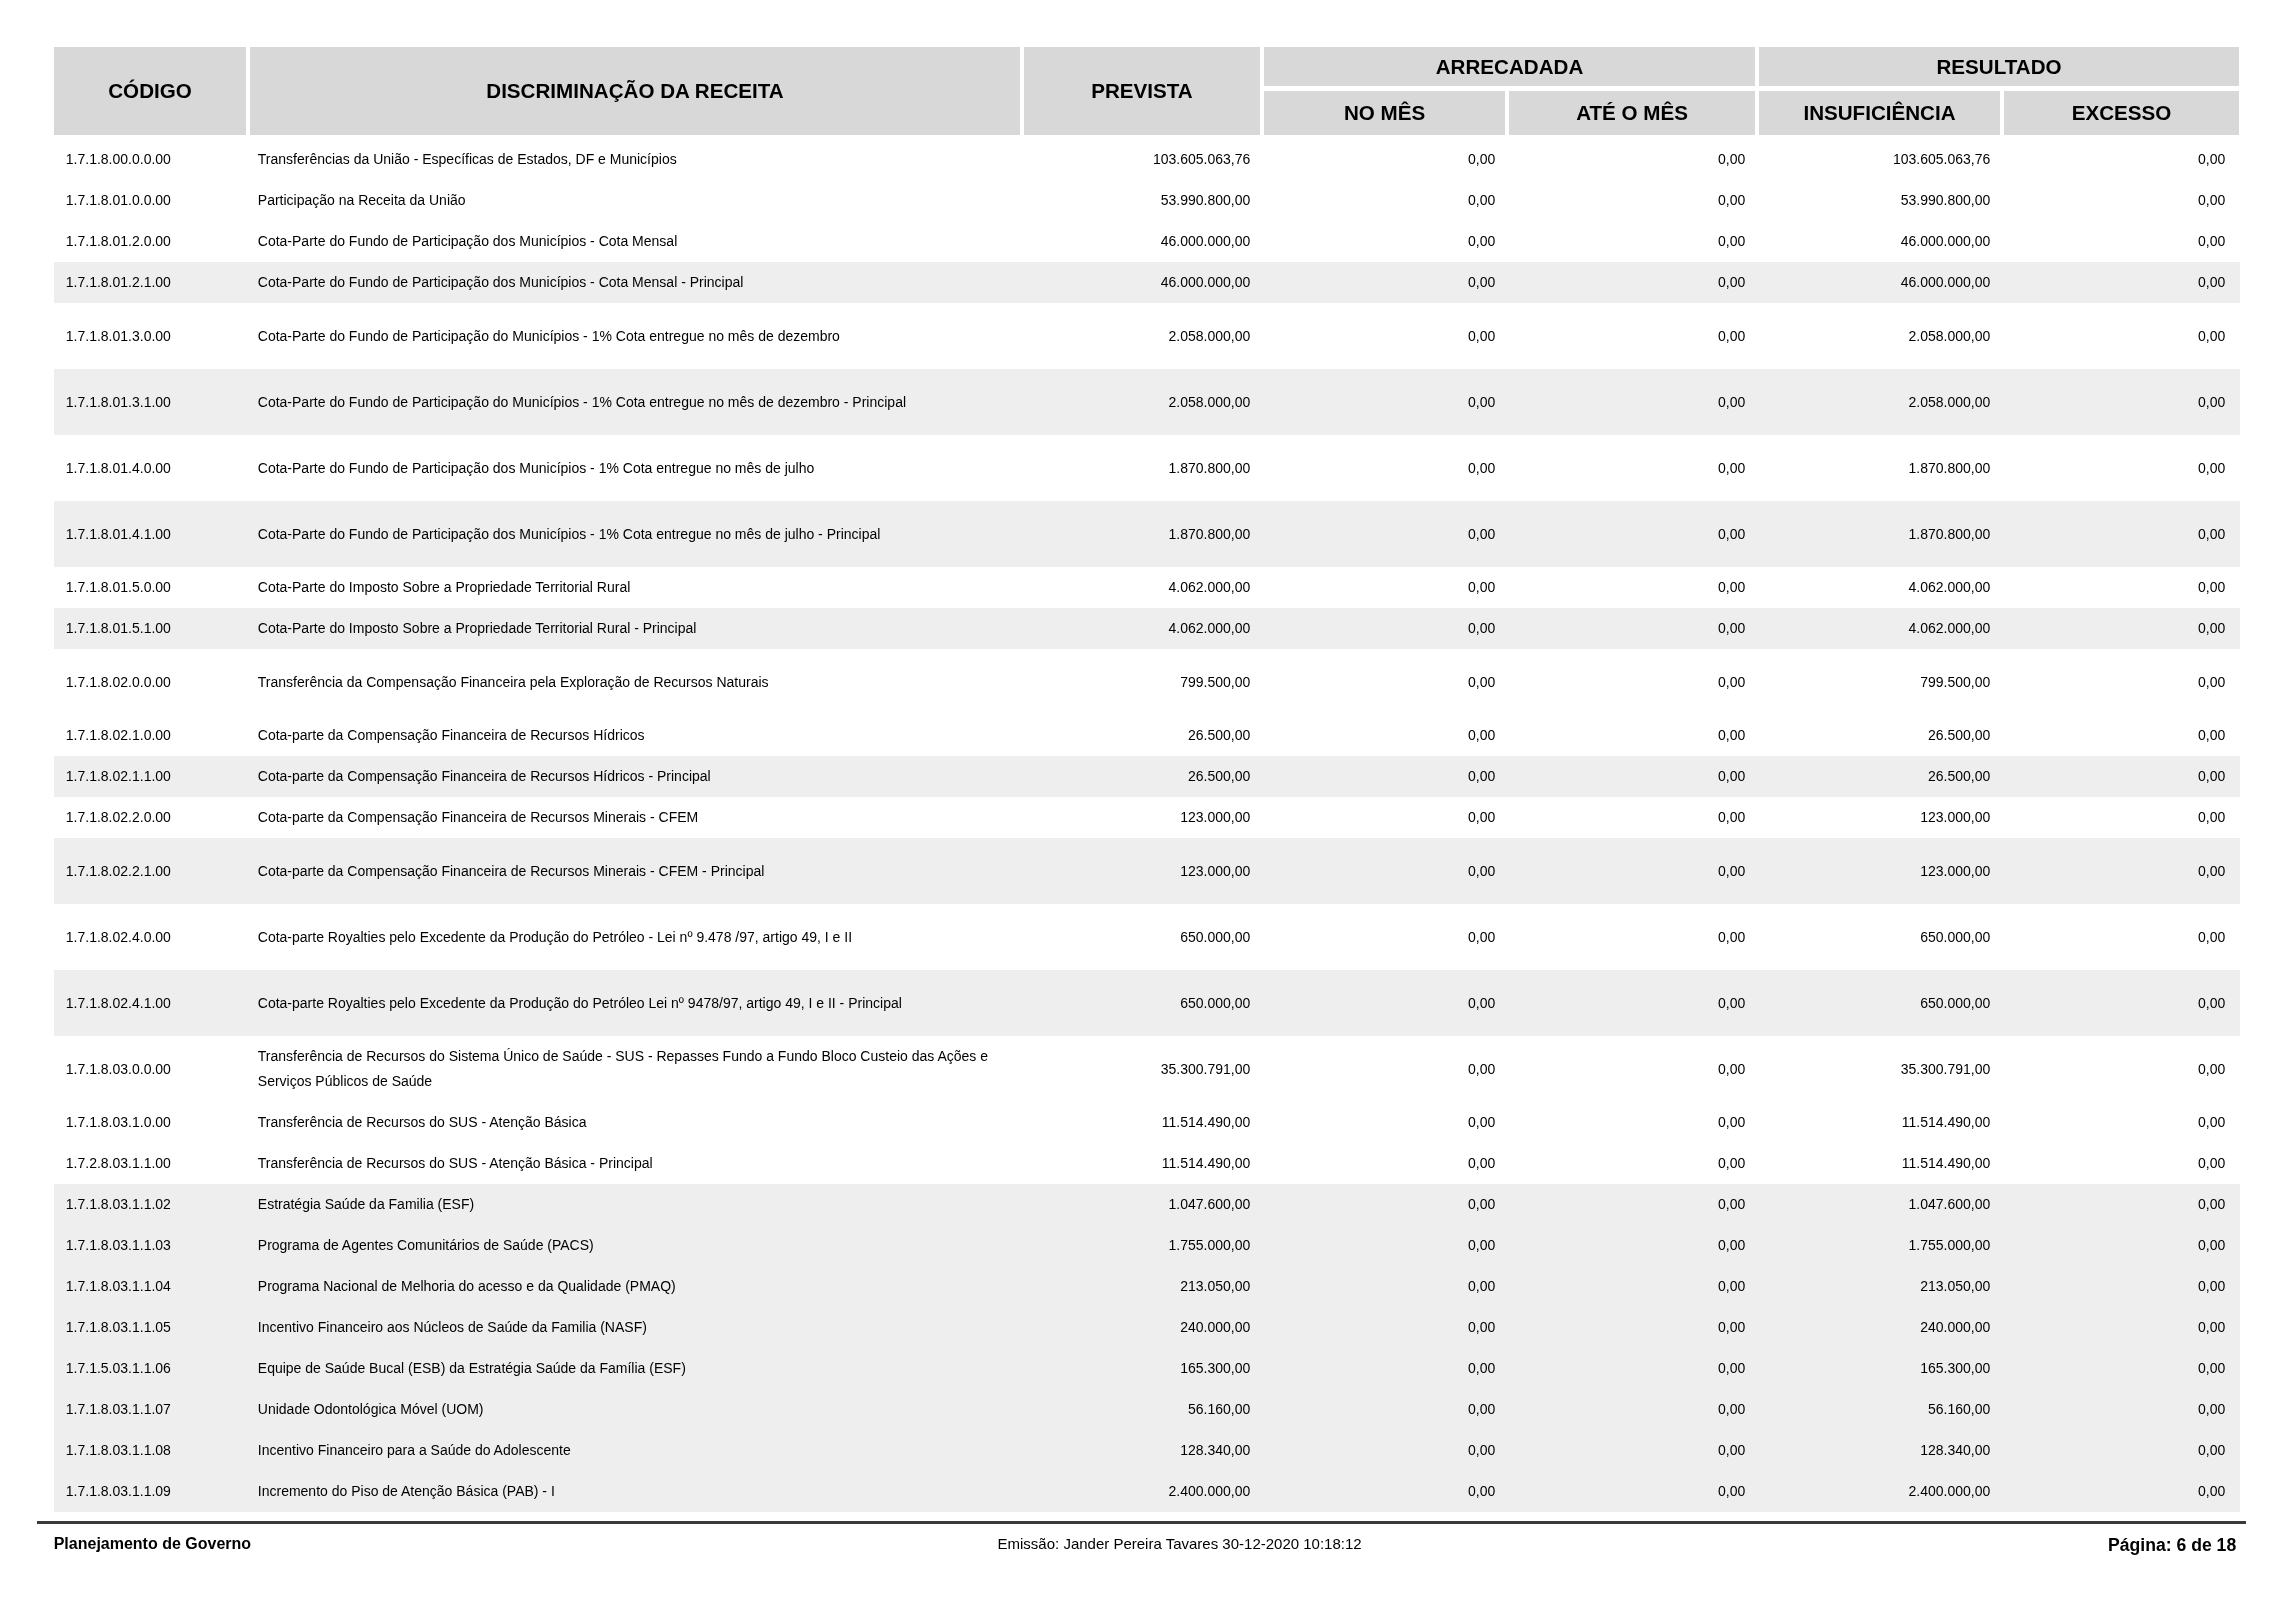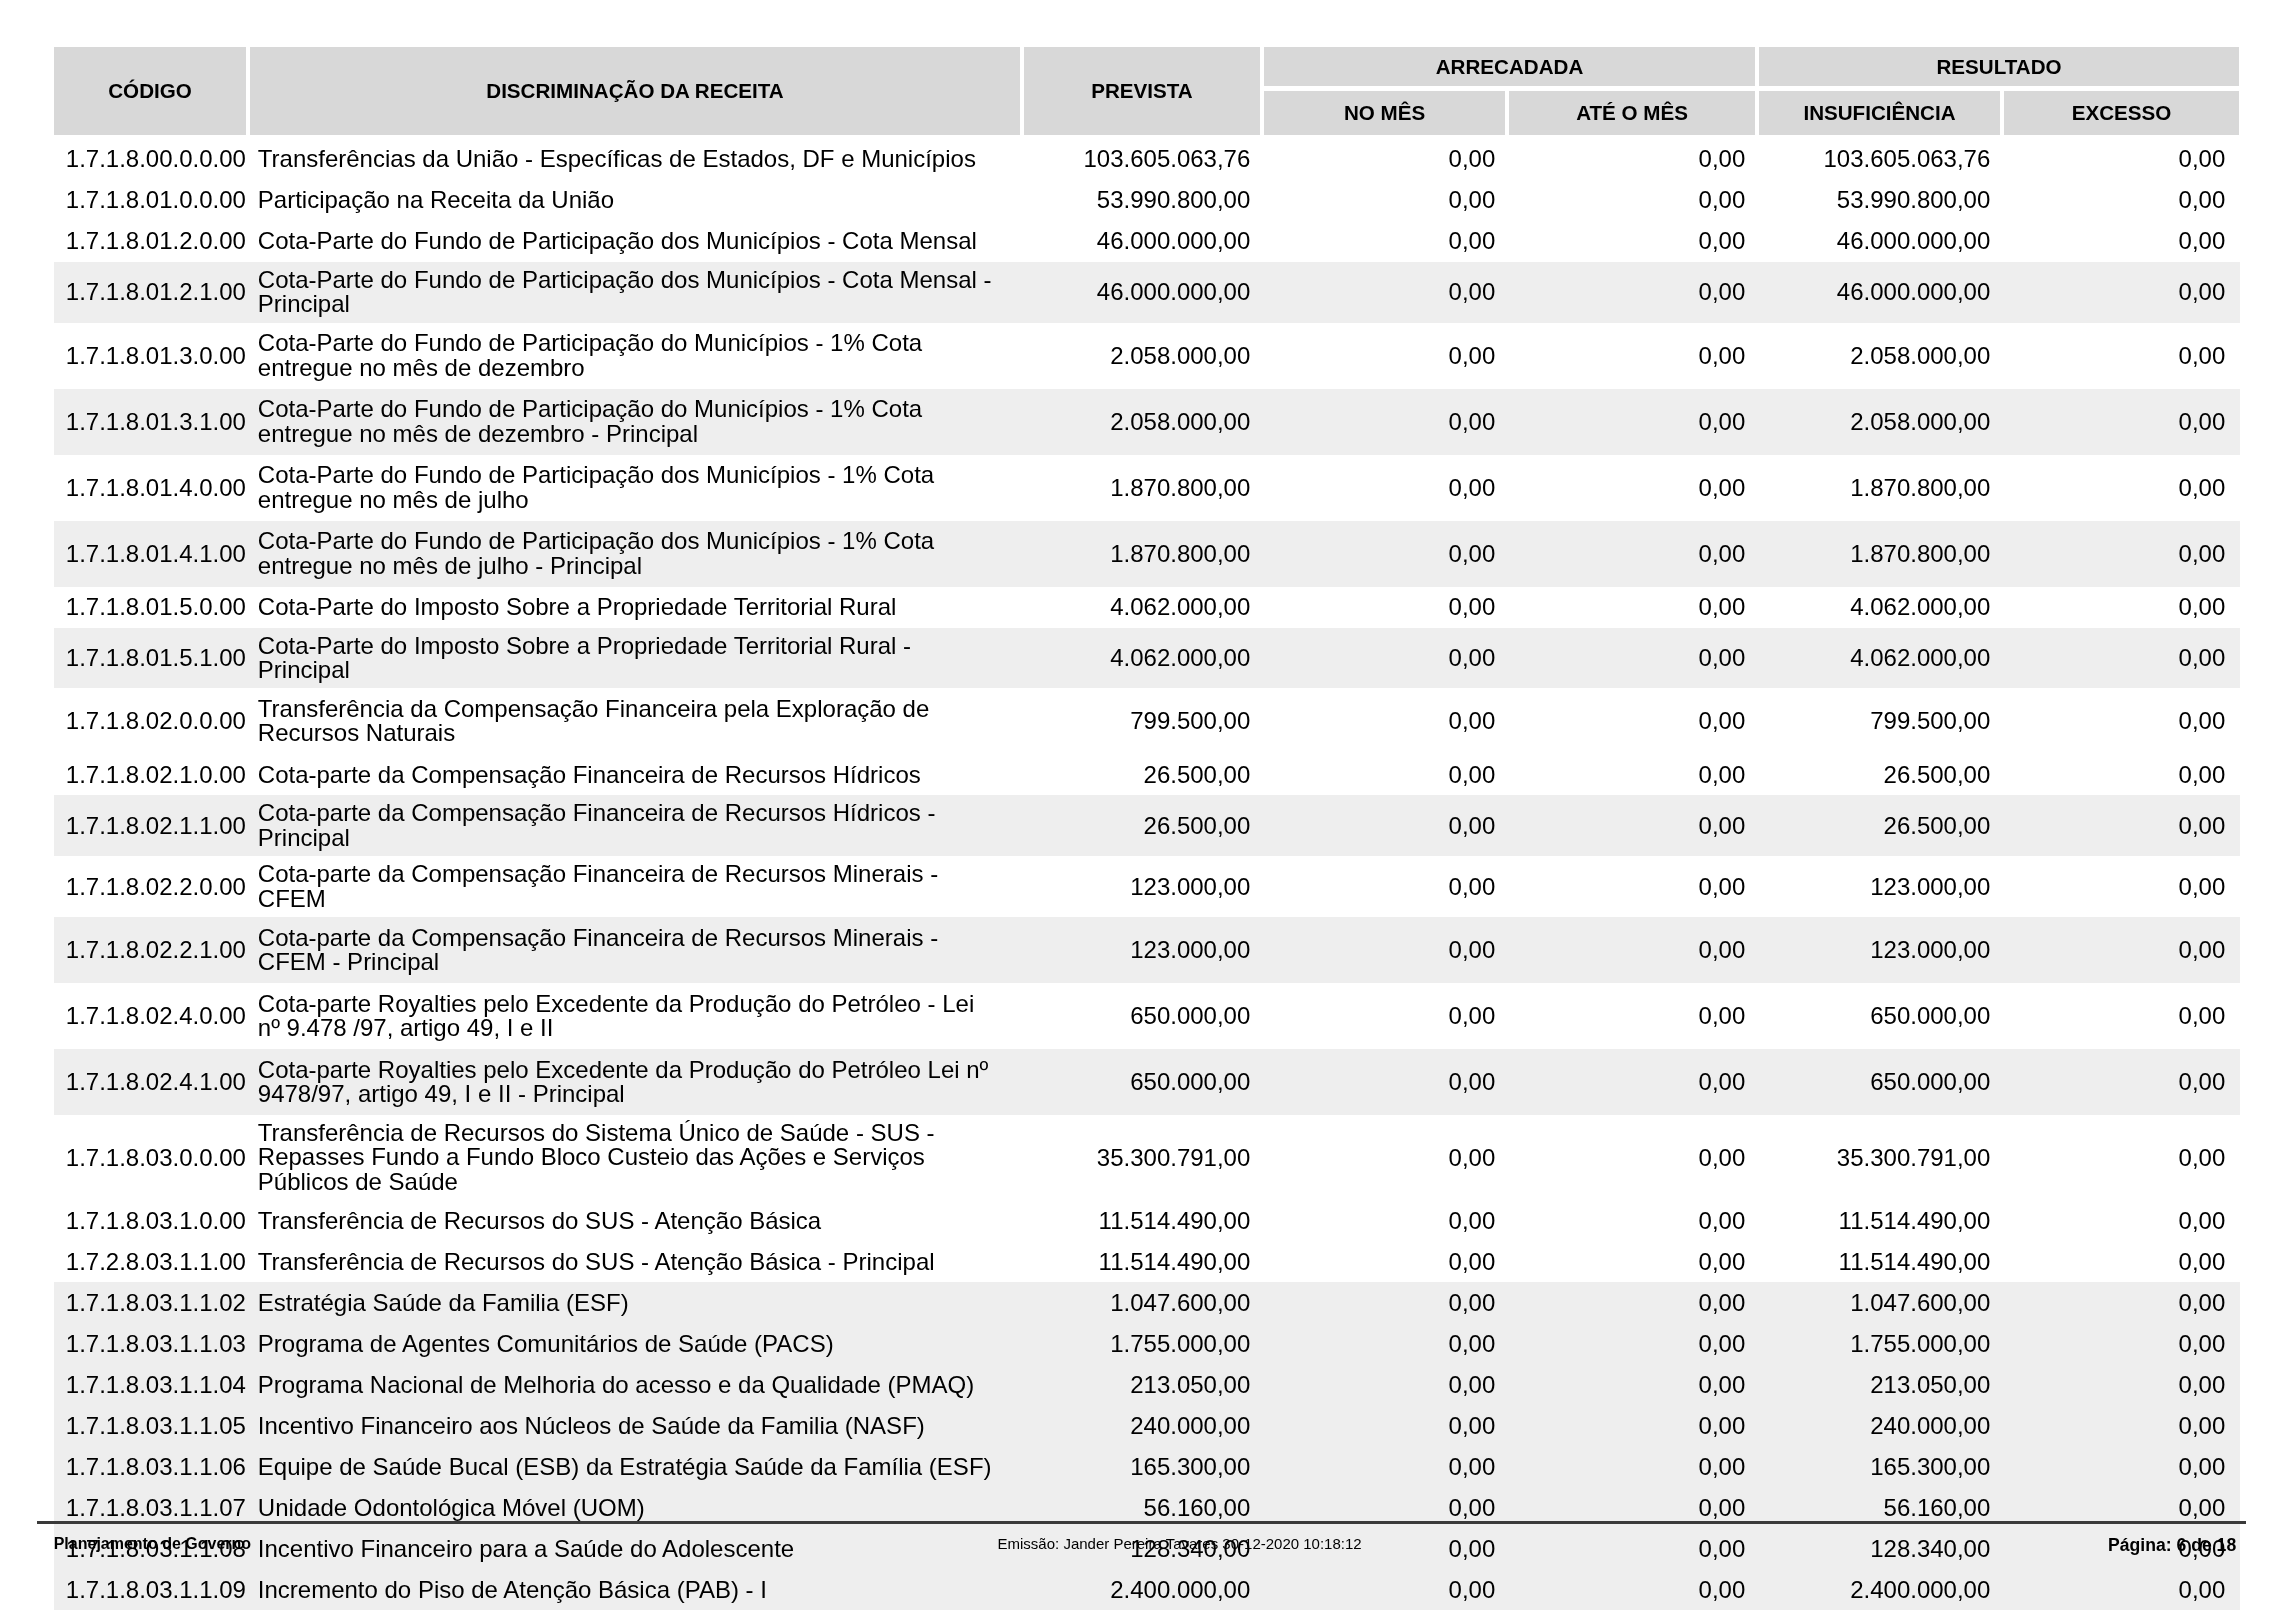--- a/index.html
+++ b/index.html
@@ -23,21 +23,21 @@
   .hcell{background:var(--header-bg);display:flex;align-items:center;justify-content:center;text-align:center;}
   .hspan2{grid-row:1 / span 2;border-right:4.9px solid #fff;}
   .hgroup{grid-row:1;border-bottom:5.9px solid #fff;}
   .hgroup.gap-r{border-right:4.9px solid #fff;}
   .hsub{grid-row:2;}
   .hsub.gap-r{border-right:4.9px solid #fff;}
   .c4{grid-column:4;} .c5{grid-column:5;} .c6{grid-column:6;} .c7{grid-column:7;}
   .g45{grid-column:4 / span 2;} .g67{grid-column:6 / span 2;}
 
   
-  .tbody{margin-top:3.9px;font-size:24px;}
+  .tbody{margin-top:3.9px;font-size:14px;}
   .trow{
     display:grid;
     grid-template-columns:196px 774px 240px 245px 250px 245px 235px;
     align-items:center;
     min-height:41px;
     background:#fff;
   }
   .trow.tall{min-height:66px;}
   .trow.shaded{background:var(--shaded-bg);}
   .cell-codigo{padding-left:11.8px;white-space:nowrap;}
@@ -322,21 +322,21 @@
     <div class="cell-codigo">1.7.1.8.03.1.1.05</div>
     <div class="cell-descr">Incentivo Financeiro aos Núcleos de Saúde da Familia (NASF)</div>
     <div class="cell-num">240.000,00</div>
     <div class="cell-num">0,00</div>
     <div class="cell-num">0,00</div>
     <div class="cell-num">240.000,00</div>
     <div class="cell-num">0,00</div>
   </div>
 
   <div class="trow shaded">
-    <div class="cell-codigo">1.7.1.8.03.1.1.06</div>
+    <div class="cell-codigo">1.7.1.5.03.1.1.06</div>
     <div class="cell-descr">Equipe de Saúde Bucal (ESB) da Estratégia Saúde da Família (ESF)</div>
     <div class="cell-num">165.300,00</div>
     <div class="cell-num">0,00</div>
     <div class="cell-num">0,00</div>
     <div class="cell-num">165.300,00</div>
     <div class="cell-num">0,00</div>
   </div>
 
   <div class="trow shaded">
     <div class="cell-codigo">1.7.1.8.03.1.1.07</div>

